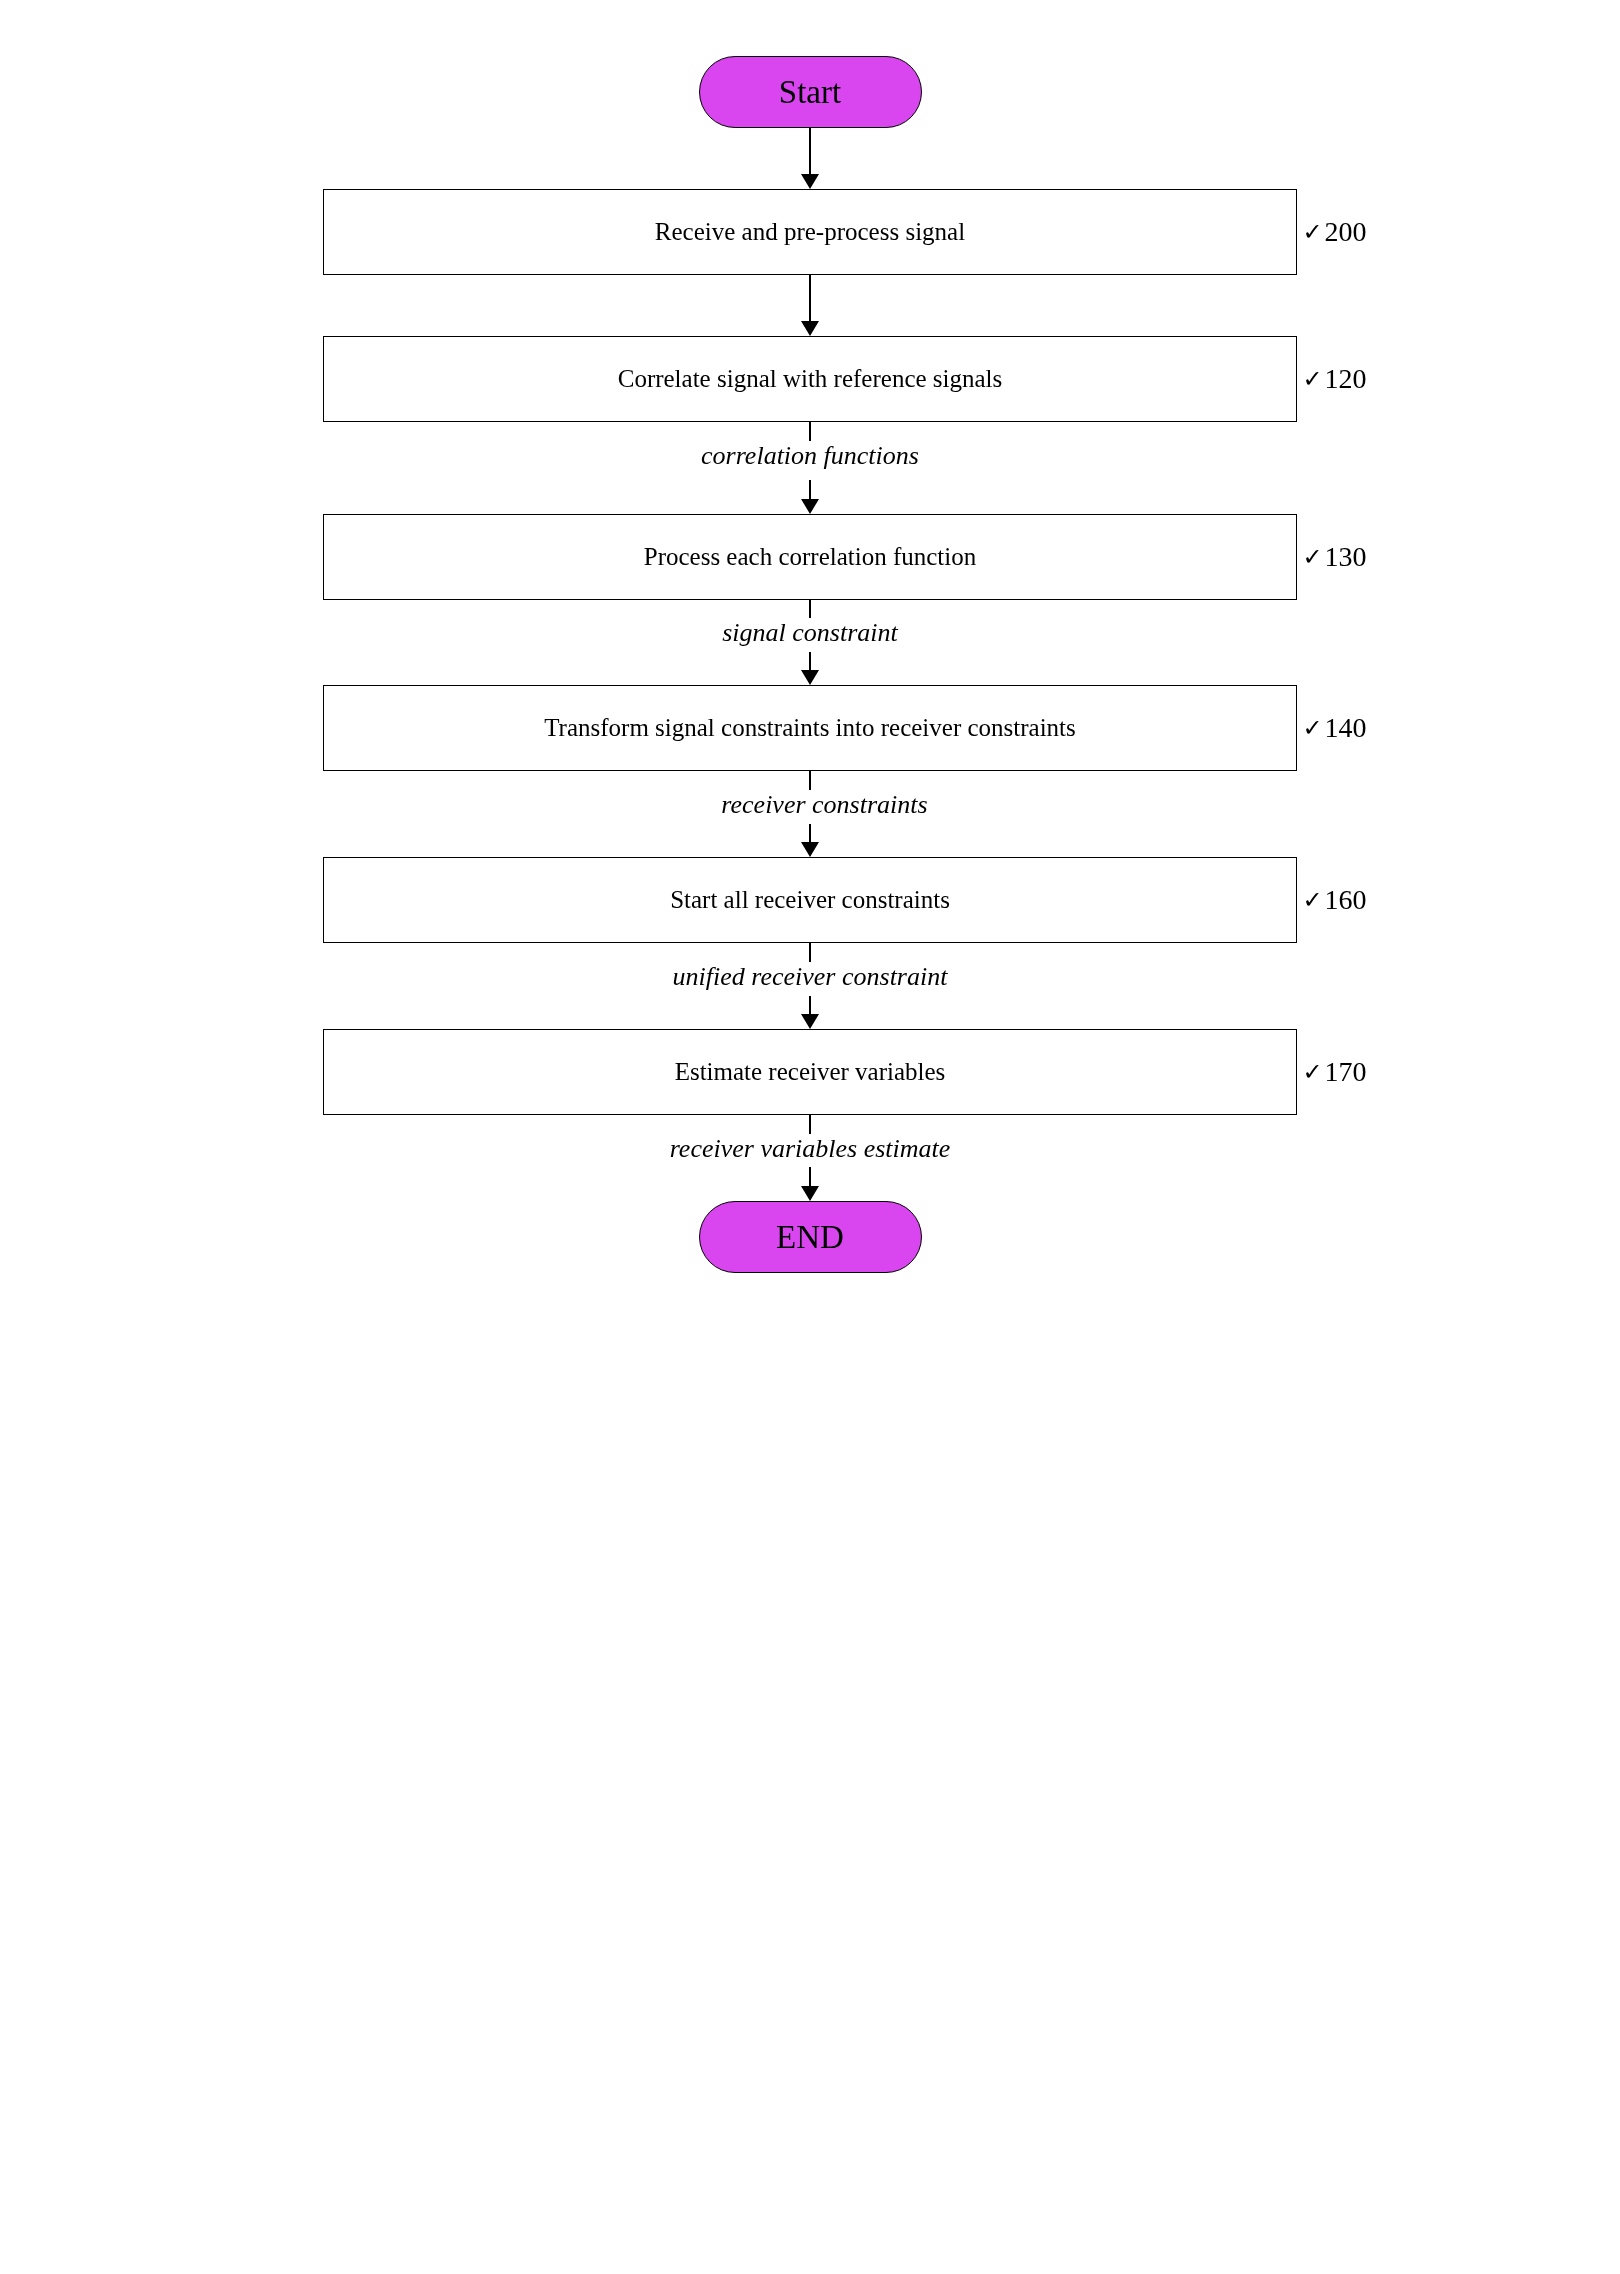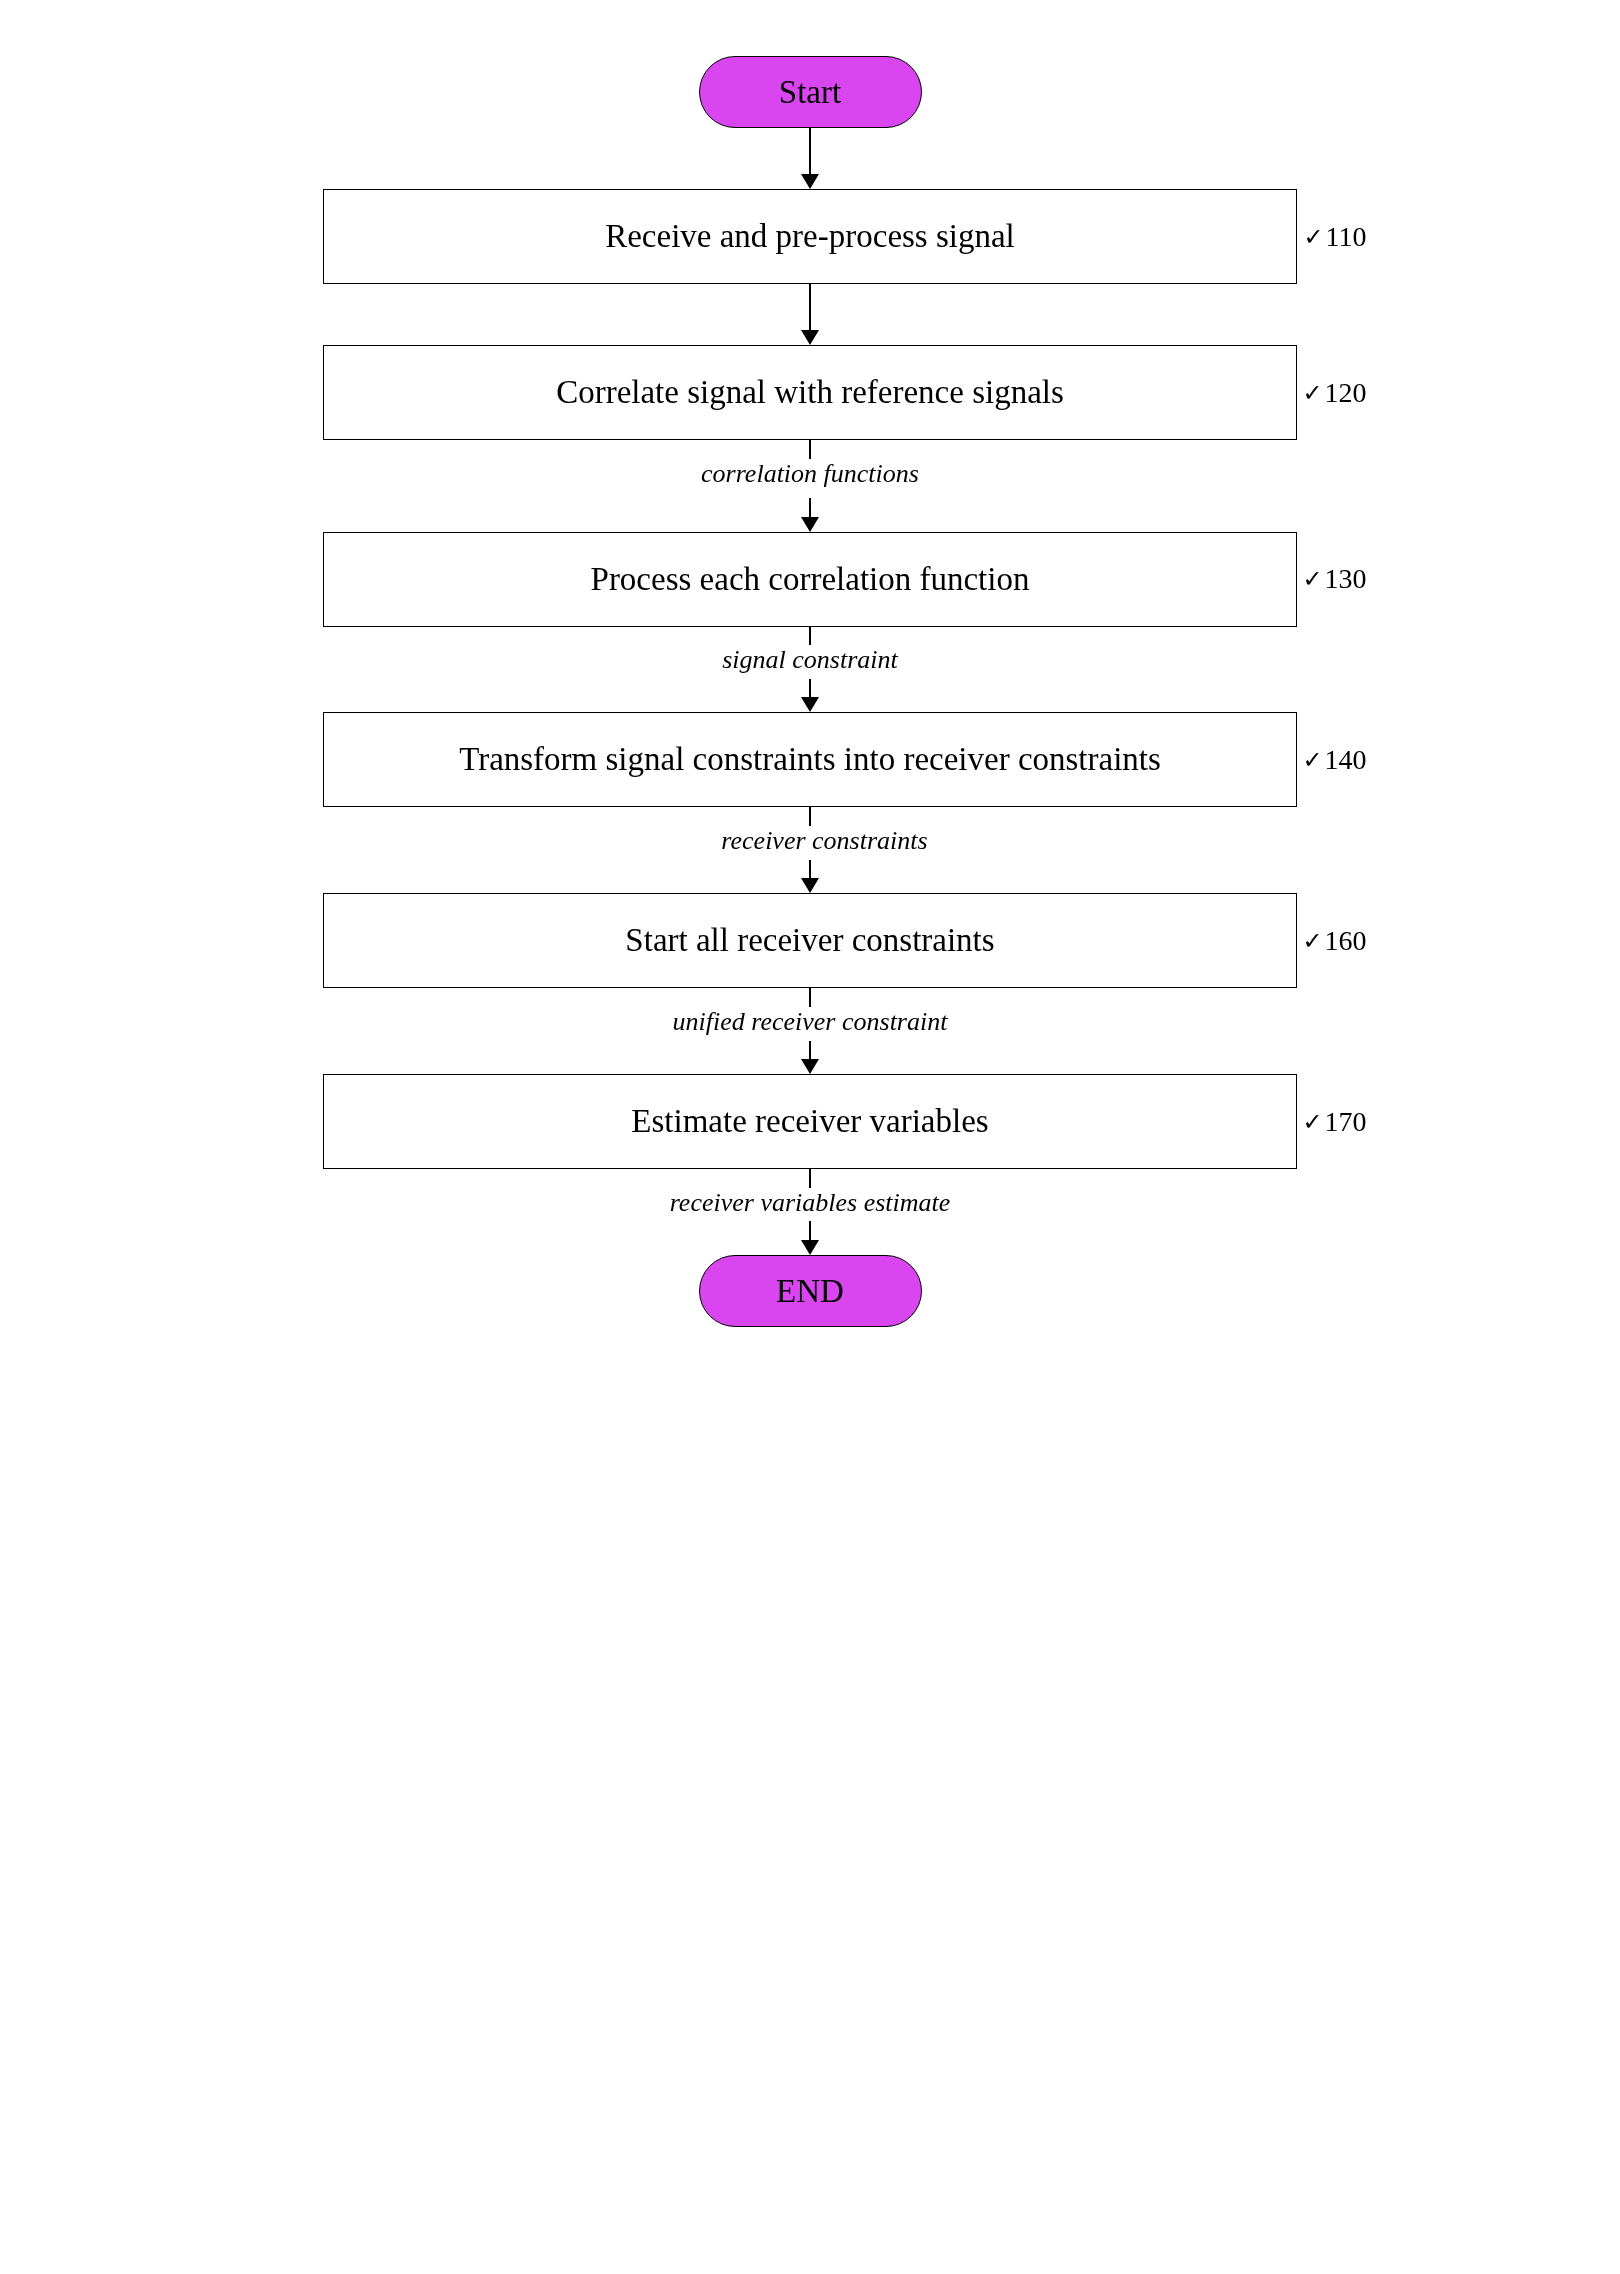--- a/index.html
+++ b/index.html
@@ -32,21 +32,21 @@
       font-weight: normal;
       background: #d946ef;
       text-align: center;
       min-width: 223px;
     }
 
     
     .process-box {
       border: 1.9px solid #000;
       padding: 28px 37px;
-      font-size: 33px;
+      font-size: 25px;
       background: #fff;
       text-align: center;
       width: 974px;
       position: relative;
     }
 
     
     .arrow-down {
       display: flex;
       flex-direction: column;
@@ -110,21 +110,21 @@
     <div class="arrow-line" style="height:46px;"></div>
     <div class="arrow-head"></div>
   </div>
 
   <div class="step-row">
     <div class="process-box">
       <span>Receive and pre-process signal</span>
     </div>
     <div class="step-number">
       <span class="checkmark">✓</span>
-      <span>110</span>
+      <span>200</span>
     </div>
   </div>
 
   <div class="arrow-down">
     <div class="arrow-line" style="height:46px;"></div>
     <div class="arrow-head"></div>
   </div>
 
   <div class="step-row">
     <div class="process-box">

